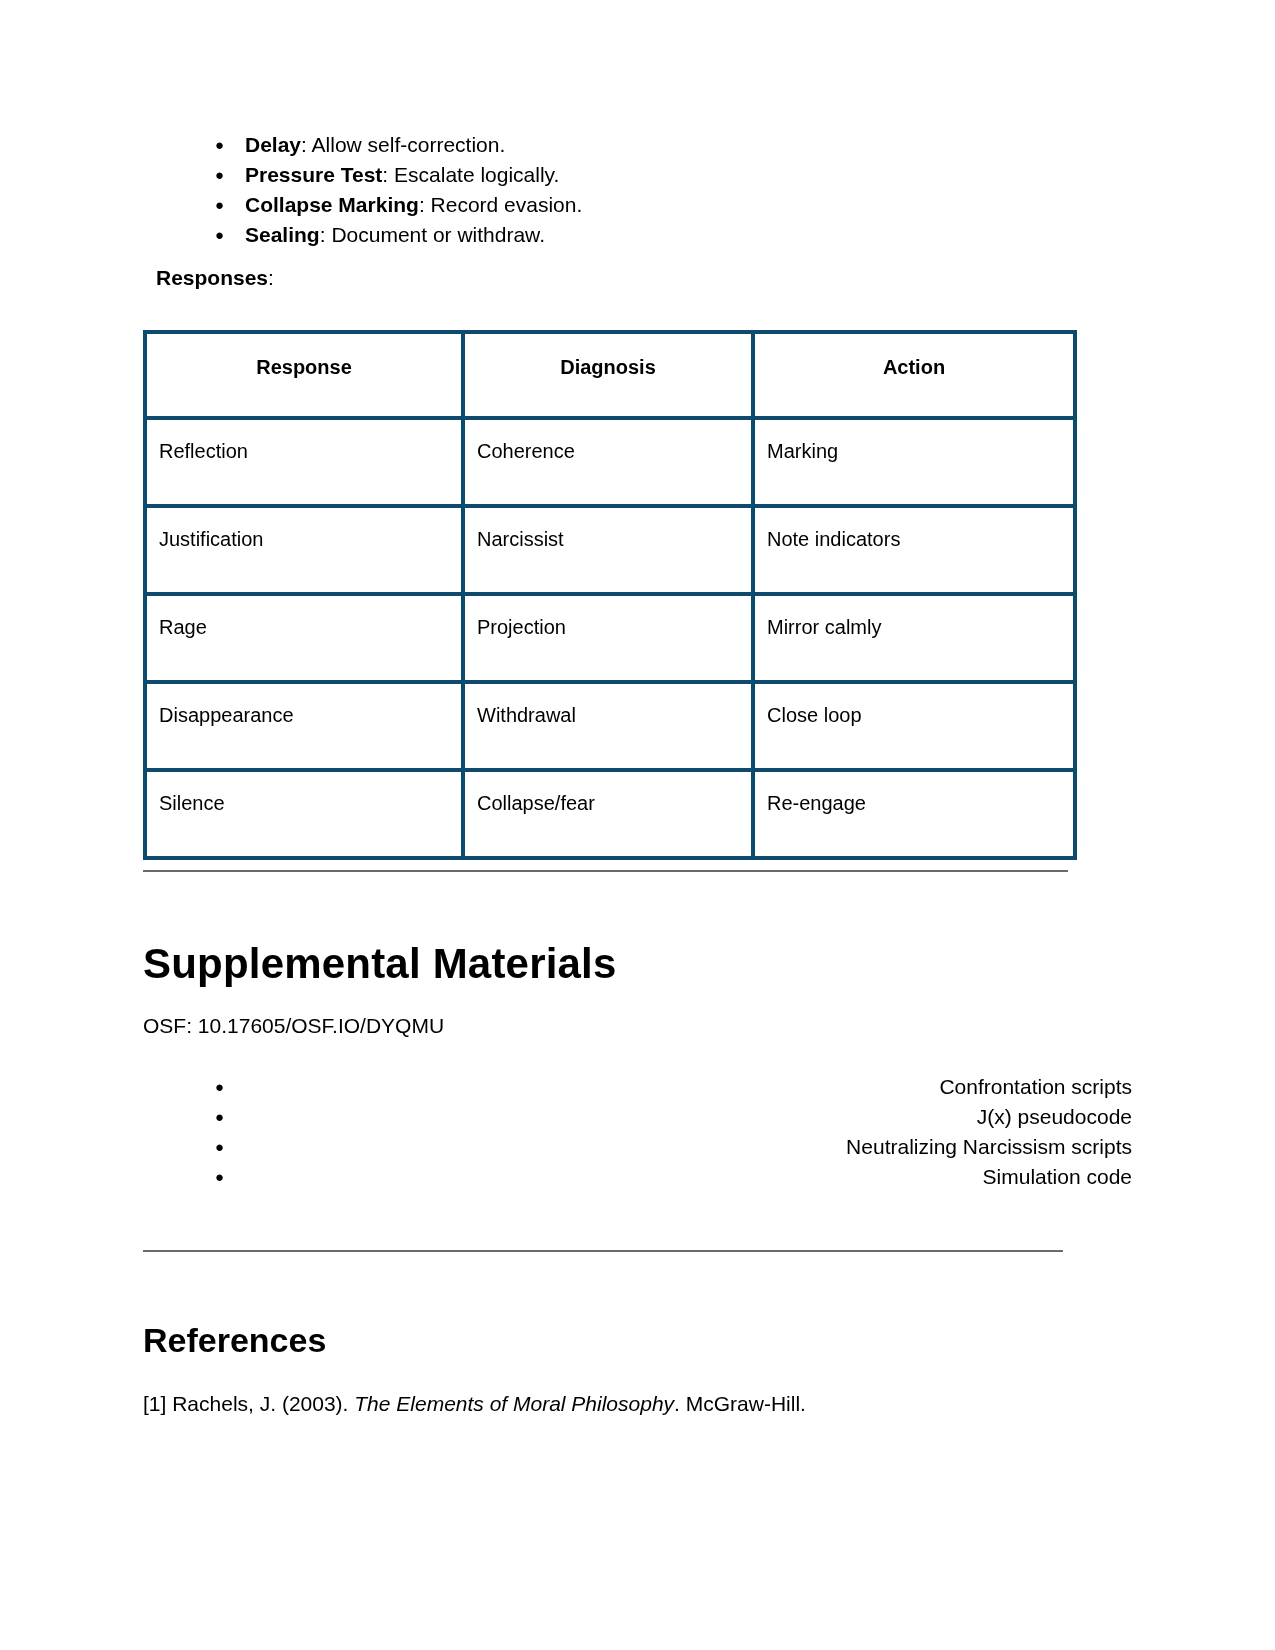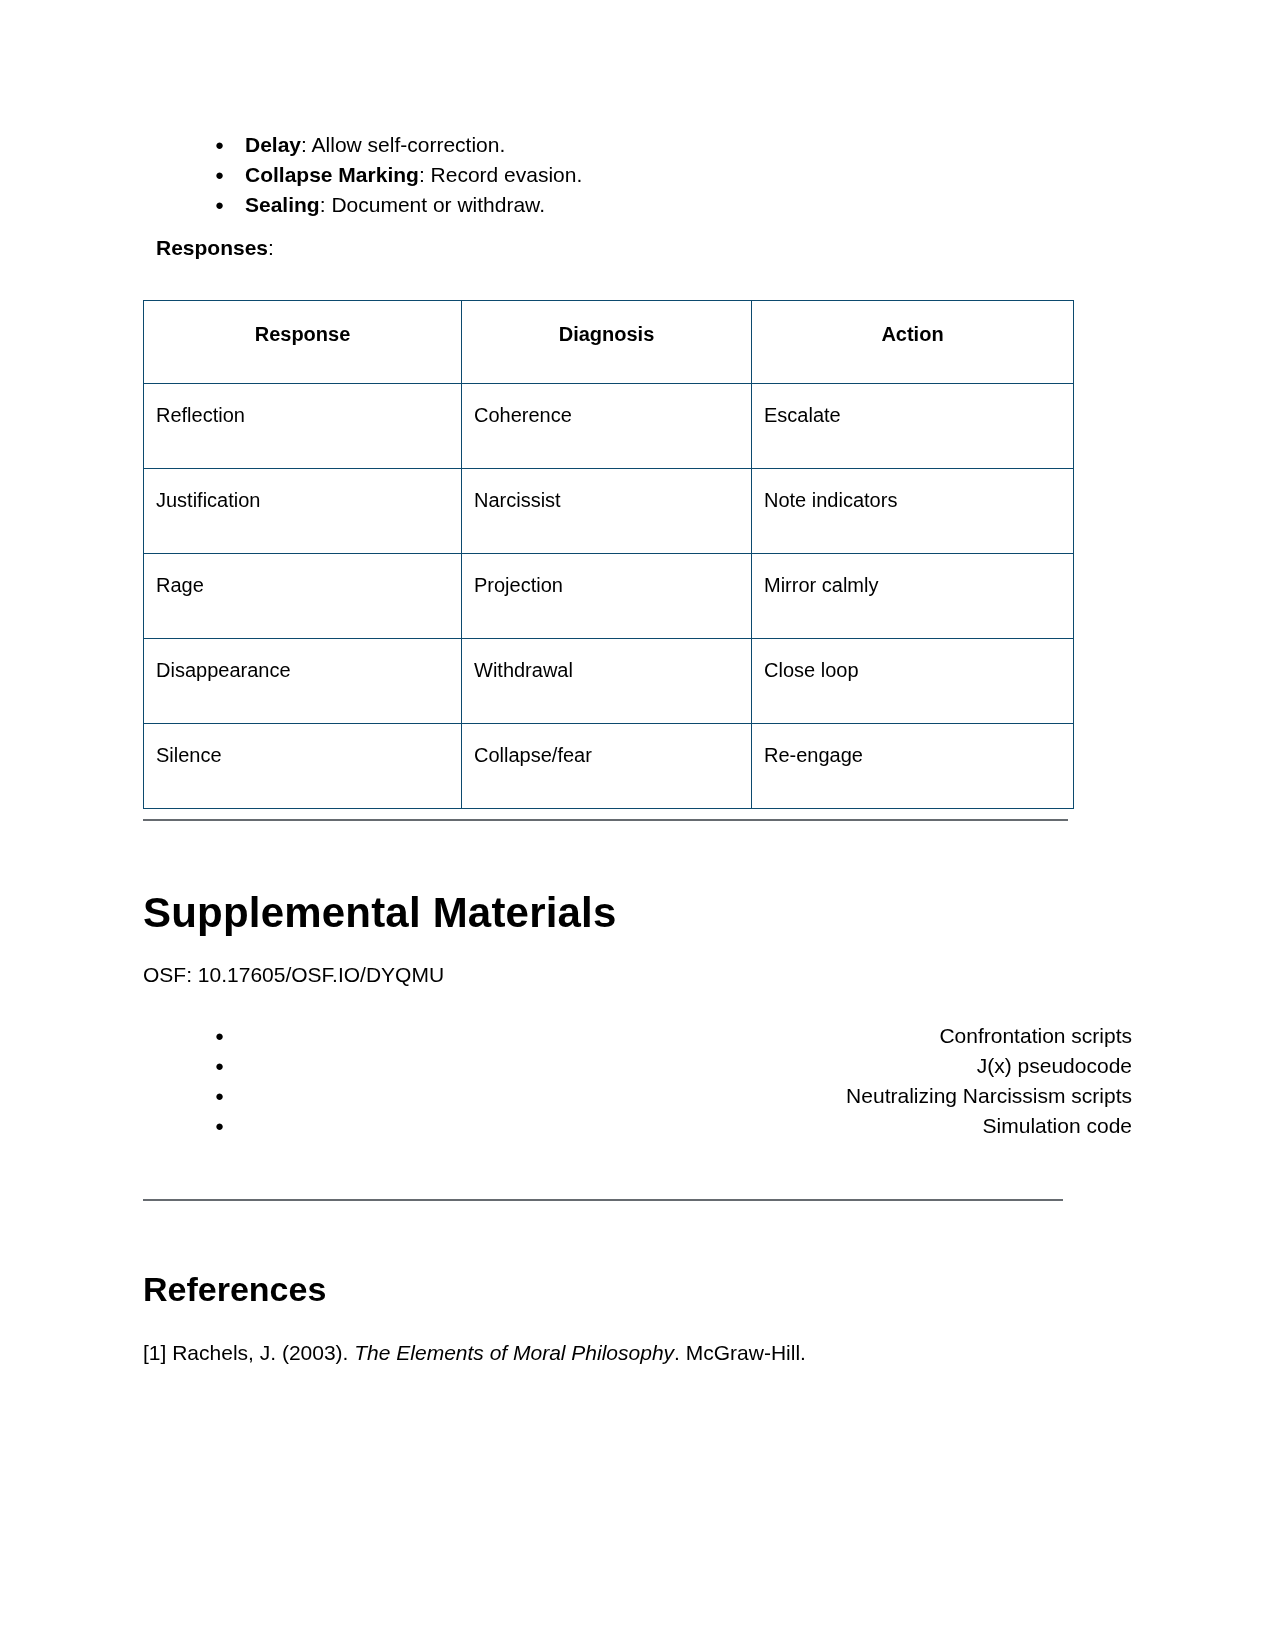--- a/index.html
+++ b/index.html
@@ -54,21 +54,21 @@
     font-size: 21px;
     line-height: 28px;
   }
   table.data {
     border-collapse: collapse;
     width: 930px;
     margin-top: 37px;
     table-layout: fixed;
   }
   table.data th, table.data td {
-    border: 1px solid #0c4a6e;
+    border: 4px solid #0c4a6e;
     vertical-align: top;
     padding: 18px 12px 40px 12px;
     font-size: 20px;
     line-height: 26px;
   }
   table.data th {
     text-align: center;
     font-weight: bold;
     padding: 20px 12px 36px 12px;
   }
@@ -120,20 +120,23 @@
 </head>
 <body>
 
 <div class="page">
 
   <ul class="bullets spaced">
     <li>
       <span class="b">Delay</span><span>: </span><span>Allow self-correction.</span>
     </li>
     <li>
+      <span class="b">Pressure Test</span><span>: </span><span>Escalate logically.</span>
+    </li>
+    <li>
       <span class="b">Collapse Marking</span><span>: </span><span>Record evasion.</span>
     </li>
     <li>
       <span class="b">Sealing</span><span>: </span><span>Document or withdraw.</span>
     </li>
   </ul>
 
   <p class="para responses-label"><span class="b">Responses</span><span>:</span></p>
 
   <table class="data">
@@ -146,21 +149,21 @@
       <tr>
         <th>Response</th>
         <th>Diagnosis</th>
         <th>Action</th>
       </tr>
     </thead>
     <tbody>
       <tr>
         <td>Reflection</td>
         <td>Coherence</td>
-        <td>Escalate</td>
+        <td>Marking</td>
       </tr>
       <tr>
         <td>Justification</td>
         <td>Narcissist</td>
         <td>Note indicators</td>
       </tr>
       <tr>
         <td>Rage</td>
         <td>Projection</td>
         <td>Mirror calmly</td>

